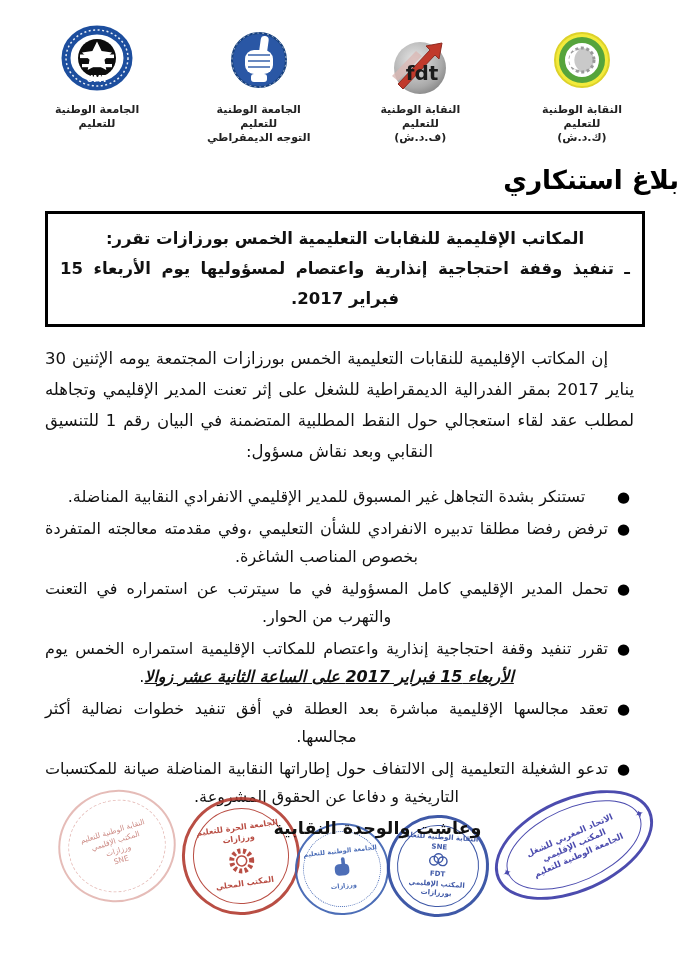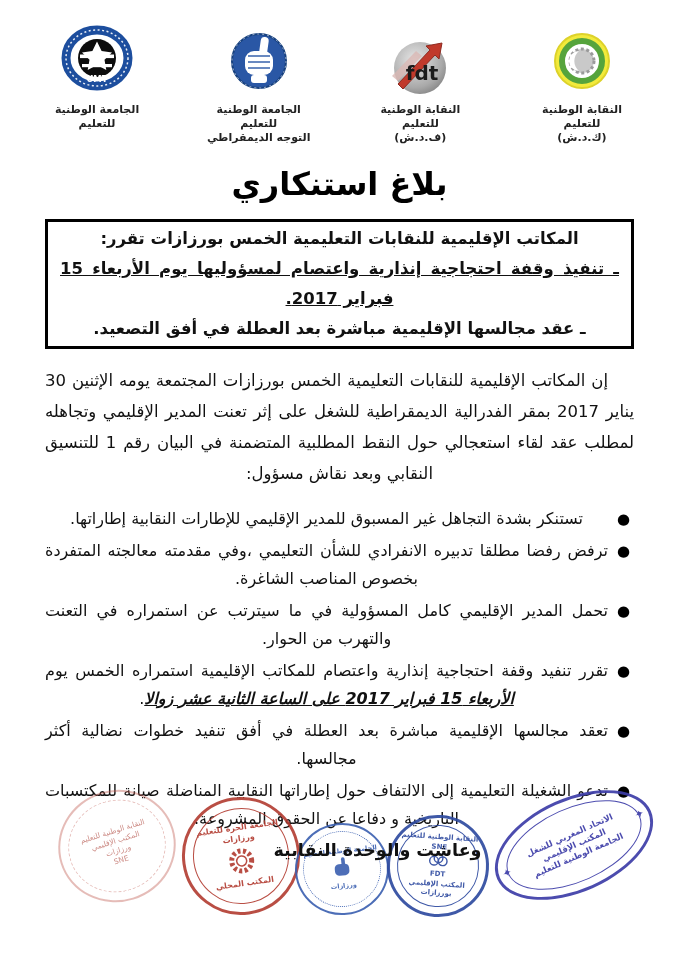--- a/index.html
+++ b/index.html
@@ -4,34 +4,34 @@
 <style>
   html,body{margin:0;padding:0;background:#9a9a9a;}
   .page{
     width:679px;height:960px;background:#ffffff;position:relative;margin:0 auto;
     overflow:hidden;direction:rtl;
     font-family:"DejaVu Sans",sans-serif;color:#111;
   }
   
   .logos{display:flex;justify-content:space-between;padding:24px 38px 0 38px;}
   .logo-cell{width:118px;text-align:center;}
-  .logo-art{height:74px;display:flex;align-items:center;justify-content:center;}
+  .logo-art{height:74px;display:flex;align-items:flex-start;justify-content:center;}
   .logo-label{font-size:11px;font-weight:bold;line-height:14px;margin-top:5px;color:#222;}
   
   .doc-title{
-    text-align:center;font-size:32px;font-weight:bold;margin-top:20px;
+    font-size:26px;font-weight:bold;margin-top:20px;
     letter-spacing:1px;color:#000;
   }
   
   .decision-box{
-    margin:16px 45px 0 45px;border:3px solid #000;padding:2px 12px;
+    margin:16px 34px 0 45px;border:3px solid #000;padding:10px 12px;
     font-weight:bold;font-size:16.5px;line-height:30px;
   }
   .decision-box .line{text-align:justify;text-align-last:center;}
-  .decision-box .underl{text-decoration:underline;}
+  .decision-box .underl{}
   
   .lead-par{
     margin:16px 45px 16px 45px;font-size:16.5px;line-height:31px;
     text-align:justify;text-align-last:center;text-indent:26px;
   }
   ul.points{list-style:none;margin:8px 45px 0 45px;padding:0;}
   ul.points li{
     position:relative;padding-right:26px;margin:3px 0;
     font-size:16px;line-height:28.5px;text-align:justify;text-align-last:center;
   }
@@ -155,27 +155,26 @@
         <div></div>
       </div>
     </div>
   </div>
 
   <div class="doc-title">بلاغ استنكاري</div>
 
   <div class="decision-box">
     <div class="line">المكاتب الإقليمية للنقابات التعليمية الخمس بورزازات تقرر:</div>
     <div class="line underl">ـ تنفيذ وقفة احتجاجية إنذارية واعتصام لمسؤوليها يوم الأربعاء 15 فبراير 2017.</div>
-    <div class="line">ـ عقد مجالسها الإقليمية مباشرة بعد العطلة في أفق التصعيد.</div>
   </div>
 
   <p class="lead-par">إن المكاتب الإقليمية للنقابات التعليمية الخمس بورزازات المجتمعة يومه الإثنين 30 يناير 2017 بمقر الفدرالية الديمقراطية للشغل على إثر تعنت المدير الإقليمي وتجاهله لمطلب عقد لقاء استعجالي حول النقط المطلبية المتضمنة في البيان رقم 1 للتنسيق النقابي وبعد نقاش مسؤول:</p>
 
   <ul class="points">
-    <li><span class="dot">●</span><span>تستنكر بشدة التجاهل غير المسبوق للمدير الإقليمي للإطارات النقابية إطاراتها.</span></li>
+    <li><span class="dot">●</span><span>تستنكر بشدة التجاهل غير المسبوق للمدير الإقليمي الانفرادي النقابية المناضلة.</span></li>
     <li><span class="dot">●</span><span>ترفض رفضا مطلقا تدبيره الانفرادي للشأن التعليمي ،وفي مقدمته معالجته المتفردة بخصوص المناصب الشاغرة.</span></li>
     <li><span class="dot">●</span><span>تحمل المدير الإقليمي كامل المسؤولية في ما سيترتب عن استمراره في التعنت والتهرب من الحوار.</span></li>
     <li>
       <span class="dot">●</span><span class="u">تقرر تنفيد</span><span> وقفة احتجاجية إنذارية واعتصام للمكاتب الإقليمية استمراره الخمس يوم </span><span class="bu">الأربعاء 15 فبراير 2017 على الساعة الثانية عشر زوالا</span><span>.</span>
     </li>
     <li>
       <span class="dot">●</span><span>تعقد مجالسها الإقليمية مباشرة بعد العطلة في أفق تنفيد خطوات نضالية أكثر </span><span class="u">مجالسها.</span>
     </li>
     <li><span class="dot">●</span><span>تدعو الشغيلة التعليمية إلى الالتفاف حول إطاراتها النقابية المناضلة صيانة للمكتسبات التاريخية و دفاعا عن الحقوق المشروعة.</span></li>
   </ul>

